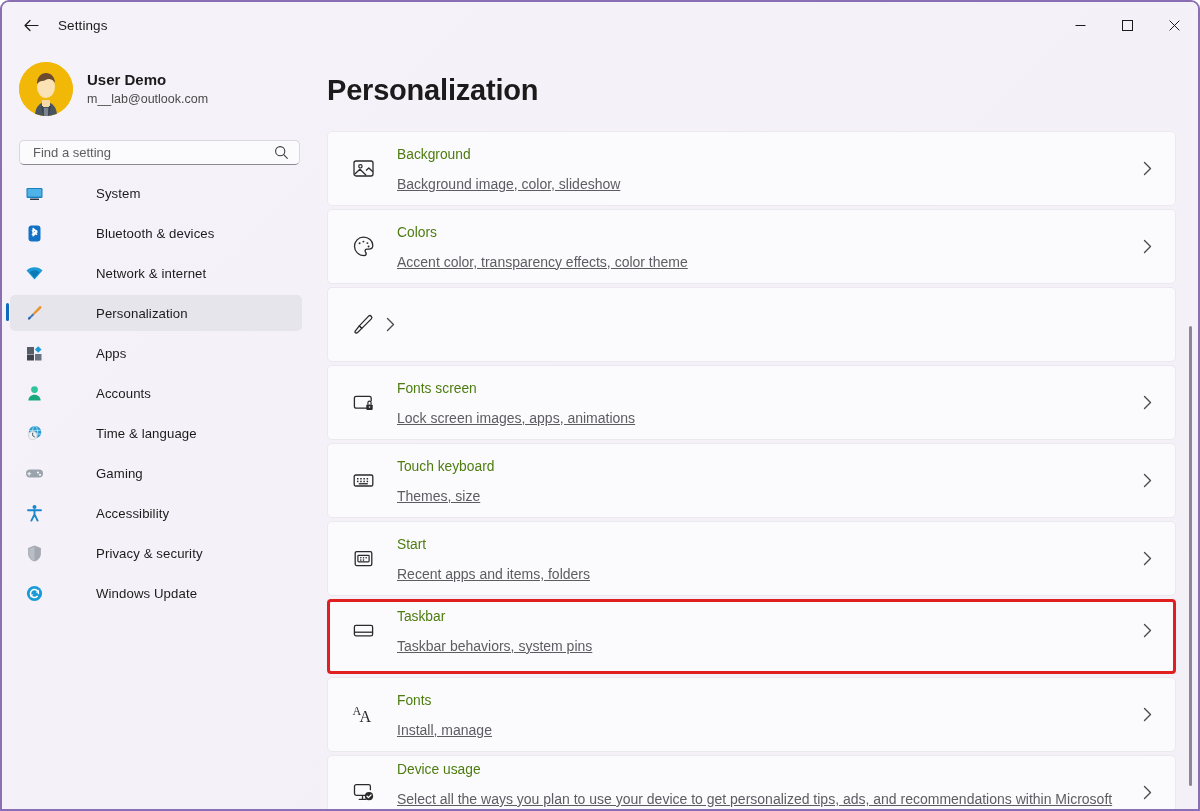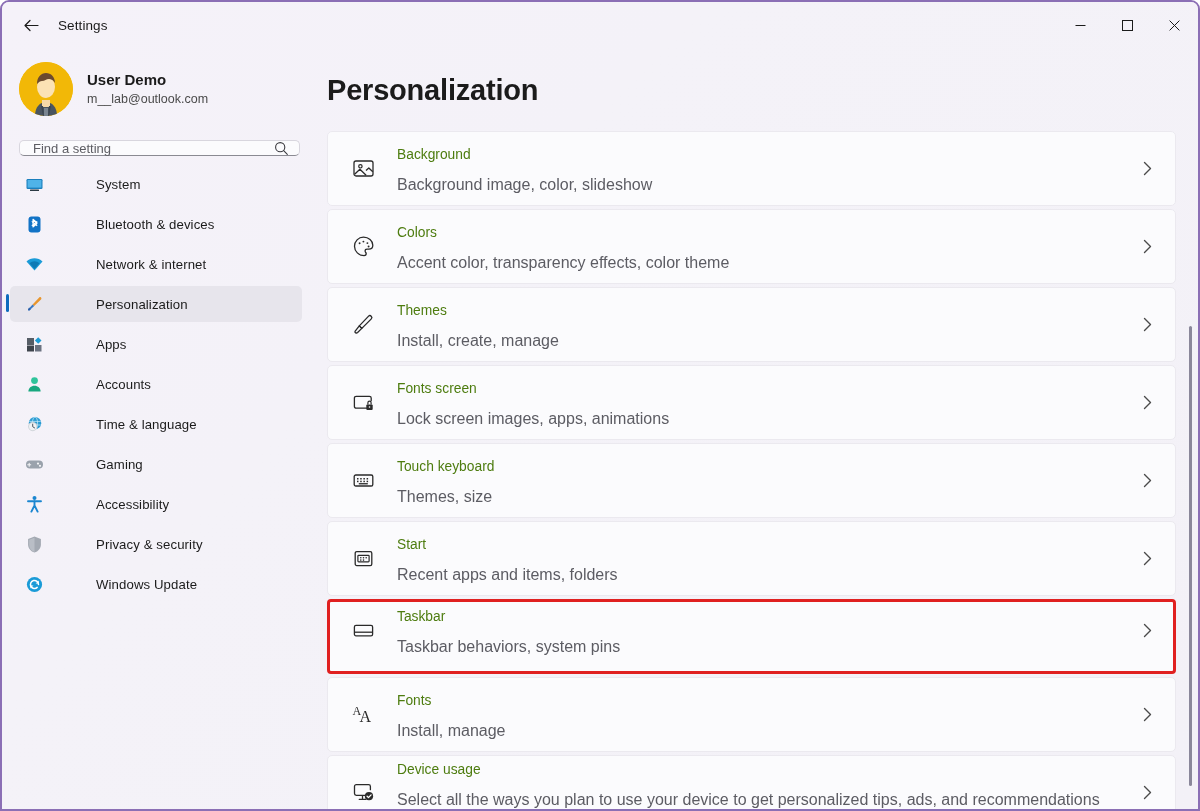--- a/index.html
+++ b/index.html
@@ -100,21 +100,21 @@
   }
   .account-mail {
     font-size: 12.5px;
     color: #4a4a4a;
     line-height: 18px;
     margin-top: 1px;
   }
 
   .search-wrap {
     margin: 12px 22px 10px 17px;
-    height: 16px;
+    height: 25px;
     background: #fbfbfd;
     border: 1px solid #d8d6de;
     border-bottom: 1px solid #8a8a92;
     border-radius: 5px;
     display: flex;
     align-items: center;
     padding: 0 10px 0 13px;
   }
   .search-input {
     flex: 1 1 auto;
@@ -208,24 +208,25 @@
     flex: 1 1 auto;
     margin-left: 19px;
     min-width: 0;
   }
   .card-title {
     font-size: 13.8px;
     color: #4d7c0f;
     line-height: 19px;
   }
   .card-sub {
-    font-size: 16px;
+    font-size: 14px;
     color: #5c5c63;
     line-height: 17px;
     margin-top: 12px;
+    text-decoration: underline;
   }
   .chev {
     flex: 0 0 auto;
     width: 24px;
     display: flex; align-items: center; justify-content: center;
     color: #4a4a4a;
   }
 
   
   .scrollbar {
@@ -478,24 +479,20 @@
           </span>
         </div>
 
         <div class="card">
           <span class="card-icon">
             <svg width="23" height="23" viewBox="0 0 23 23" fill="none">
               <path d="M19.2 3.2c.9.9.9 1.9.1 2.7L9.8 15.4l-2.5-2.5L16.6 3.1c.8-.8 1.8-.8 2.6.1z" stroke="#2a2a2a" stroke-width="1.3" stroke-linejoin="round"></path>
               <path d="M7.3 12.9l2.5 2.5-4.2 4.1c-1.2 1.1-2.9.3-2.6-1.2z" stroke="#2a2a2a" stroke-width="1.3" stroke-linejoin="round"></path>
             </svg>
           </span>
-          <div class="card-body">
-            <div class="card-title">Themes</div>
-            <div class="card-sub">Install, create, manage</div>
-          </div>
           <span class="chev">
             <svg width="11" height="15" viewBox="0 0 11 15" fill="none">
               <path d="M2.5 1.5l6 6-6 6" stroke="#4a4a4a" stroke-width="1.4" stroke-linecap="round" stroke-linejoin="round"></path>
             </svg>
           </span>
         </div>
 
         <div class="card">
           <span class="card-icon">
             <svg width="23" height="23" viewBox="0 0 23 23" fill="none">

